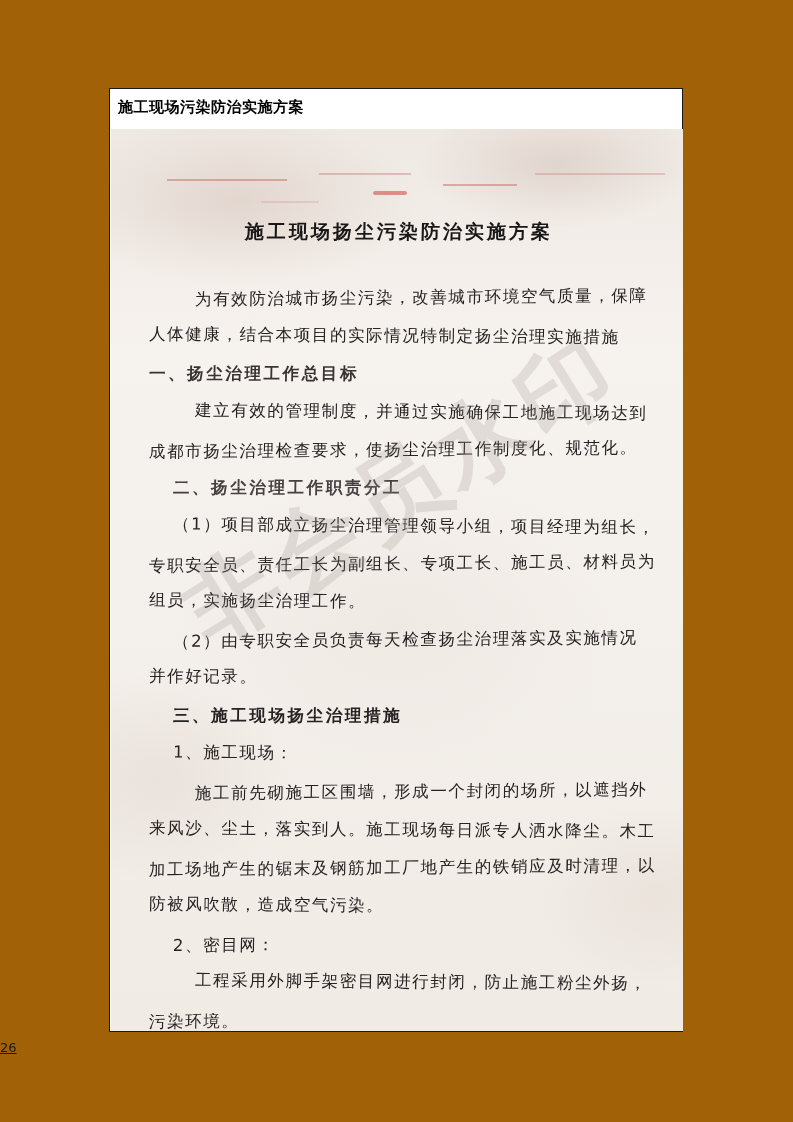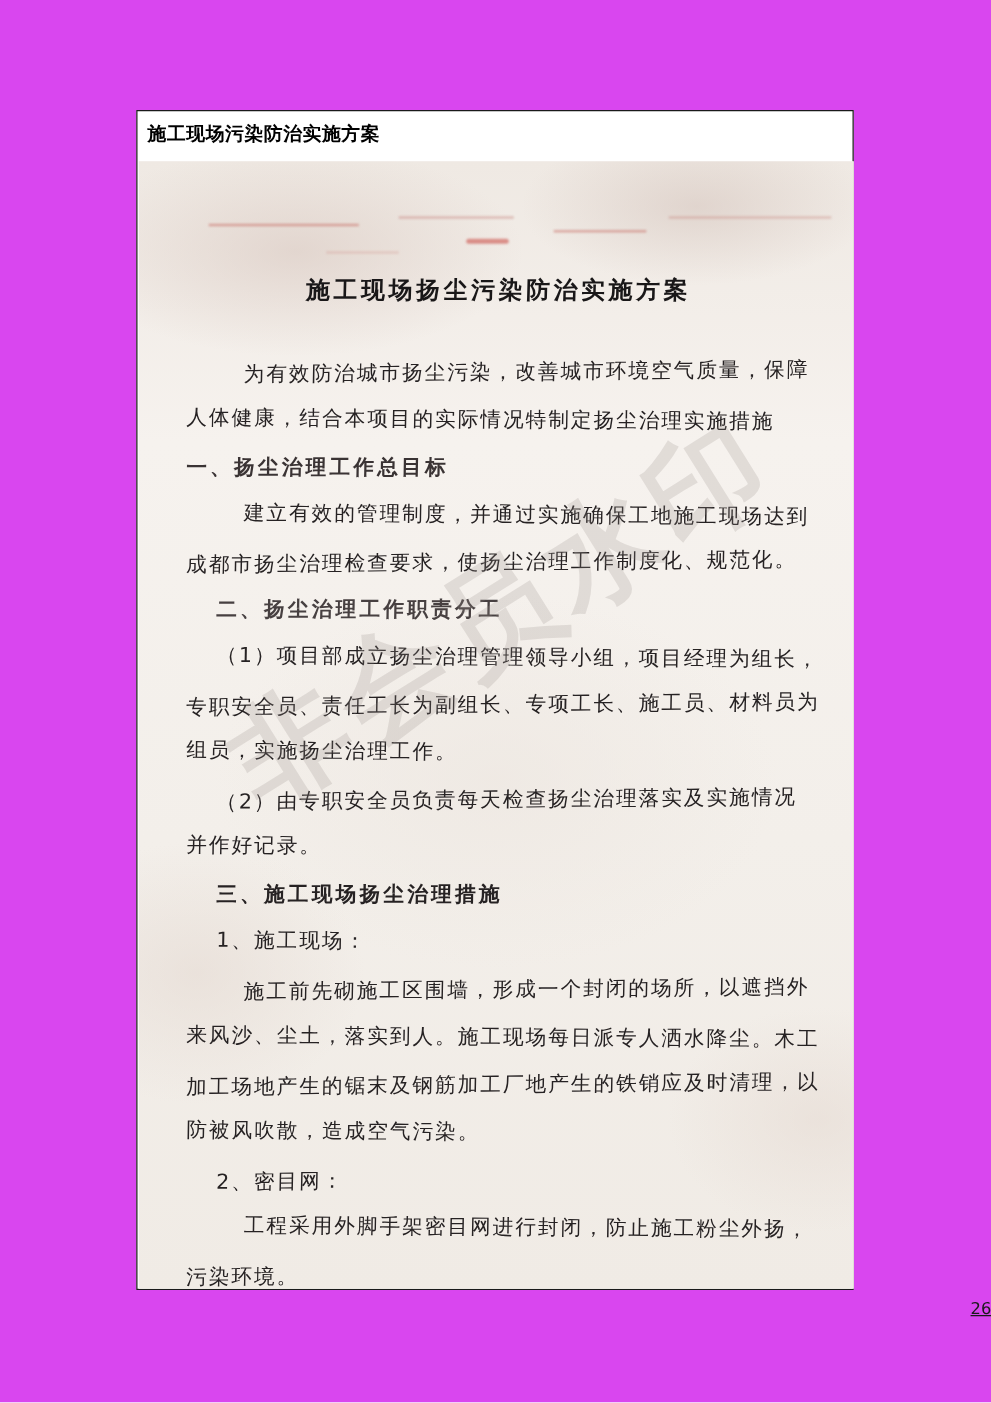--- a/index.html
+++ b/index.html
@@ -14,21 +14,21 @@
     position: relative;
     overflow: hidden;
   }
 
   .page {
     position: absolute;
     left: 0;
     top: 0;
     width: 793px;
     height: 1122px;
-    background: #d946ef;
+    background: #a16207;
   }
 
   
   .doc-frame {
     position: absolute;
     left: 109px;
     top: 88px;
     width: 574px;
     height: 944px;
     border: 1px solid #1a1a1a;
@@ -139,21 +139,21 @@
   .line.tilt-a { transform: skewX(-1.6deg) rotate(-0.5deg); }
   .line.tilt-b { transform: skewX(-0.6deg) rotate(0.4deg); }
   .line.faint { color: #3a3334; }
   .line.fade { color: #474041; }
 
   .page-number {
     position: absolute;
     left: 0;
     top: 1040px;
     width: 793px;
-    text-align: right;
+    text-align: left;
     font-family: "DejaVu Sans", "Liberation Sans", sans-serif;
     font-size: 13px;
     color: #1a1a1a;
     text-decoration: underline;
   }
 </style>
 </head>
 <body>
 
 <div class="page">

